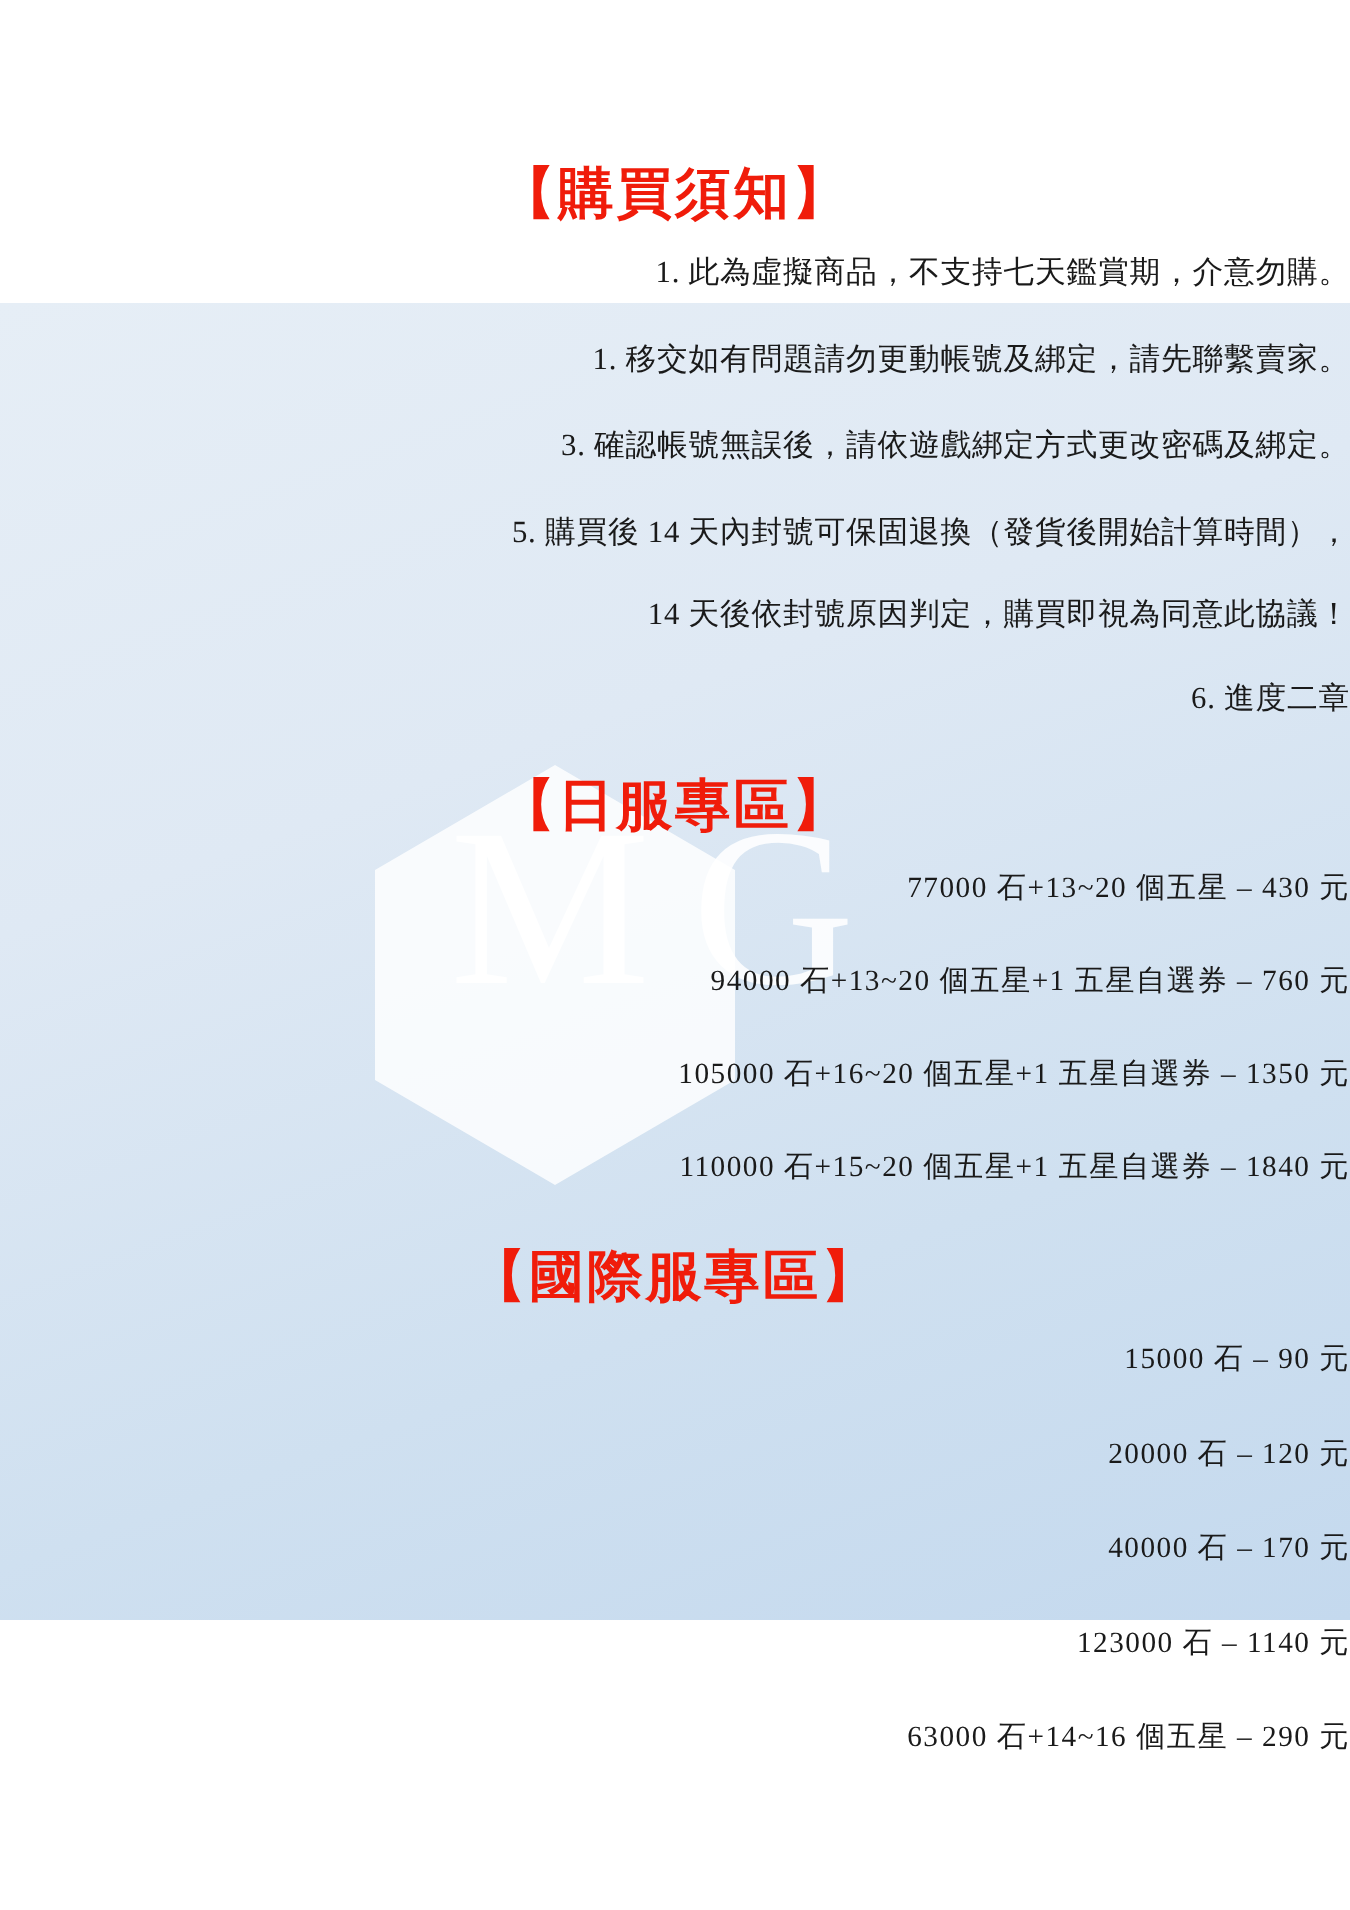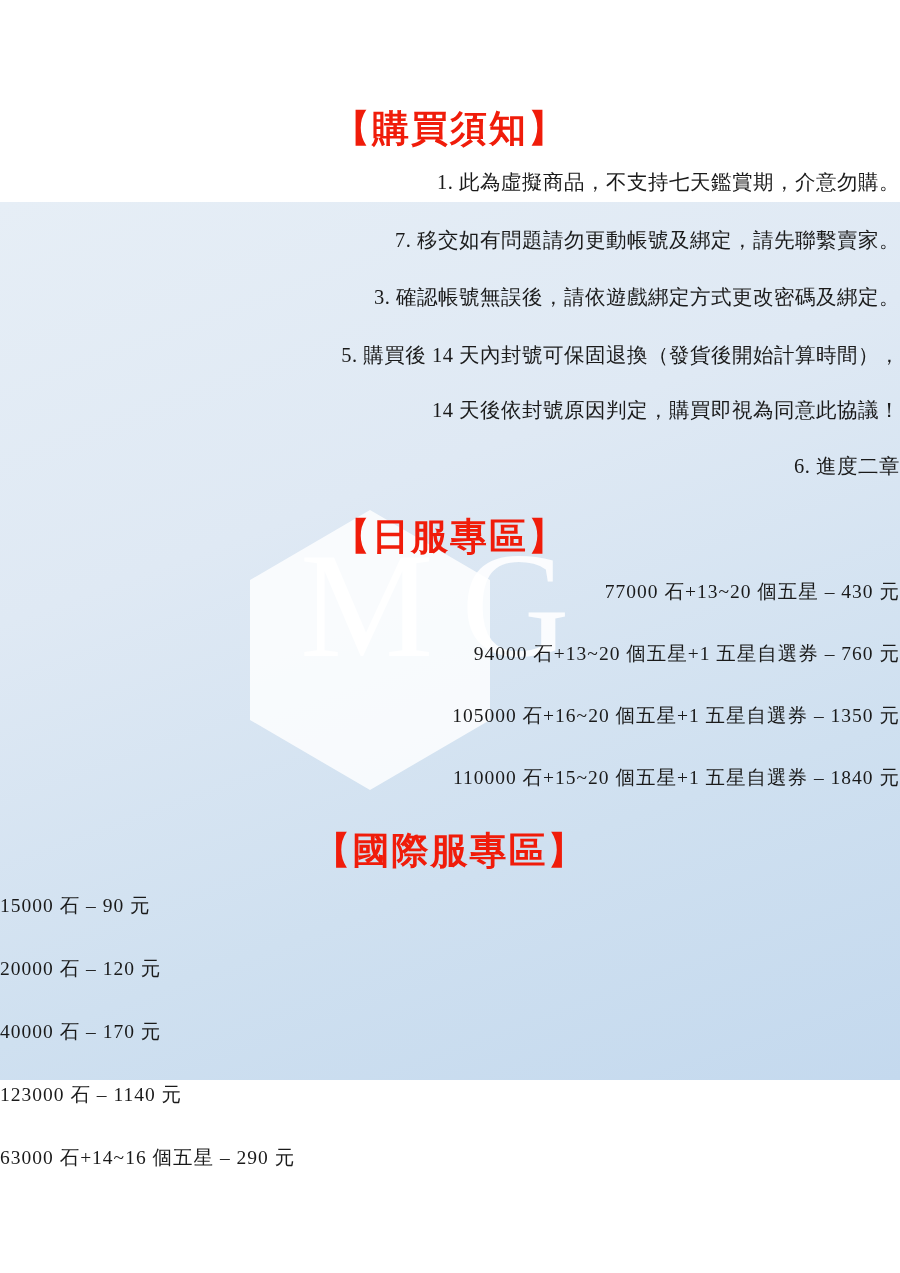--- a/index.html
+++ b/index.html
@@ -97,21 +97,21 @@
   .price-line {
     text-align: right;
     font-size: 19.5px;
     color: #1a1a1a;
     margin: 0 0 35px 0;
     letter-spacing: 1px;
   }
   .price-line:last-child { margin-bottom: 0; }
 
   .global-line {
-    text-align: left;
+    text-align: right;
     font-size: 19.5px;
     color: #1a1a1a;
     margin: 0 0 36px 0;
     letter-spacing: 1px;
   }
 </style>
 </head>
 <body>
 
 <div class="bg-panel"></div>
@@ -119,21 +119,21 @@
 <div class="watermark">
   <div class="wm-hex"></div>
   <div class="wm-letters">MG</div>
 </div>
 
 <div class="content">
 
   <h1 class="section-title title-notice">【購買須知】</h1>
 
   <p class="notice-line">1. 此為虛擬商品，不支持七天鑑賞期，介意勿購。</p>
-  <p class="notice-line">7. 移交如有問題請勿更動帳號及綁定，請先聯繫賣家。</p>
+  <p class="notice-line">1. 移交如有問題請勿更動帳號及綁定，請先聯繫賣家。</p>
   <p class="notice-line">3. 確認帳號無誤後，請依遊戲綁定方式更改密碼及綁定。</p>
   <p class="notice-line tight">5. 購買後 14 天內封號可保固退換（發貨後開始計算時間），</p>
   <p class="notice-line tight">14 天後依封號原因判定，購買即視為同意此協議！</p>
   <p class="notice-line">6. 進度二章</p>
 
   <h1 class="section-title title-jp">【日服專區】</h1>
 
   <p class="price-line">77000 石+13~20 個五星 – 430 元</p>
   <p class="price-line">94000 石+13~20 個五星+1 五星自選券 – 760 元</p>
   <p class="price-line">105000 石+16~20 個五星+1 五星自選券 – 1350 元</p>

